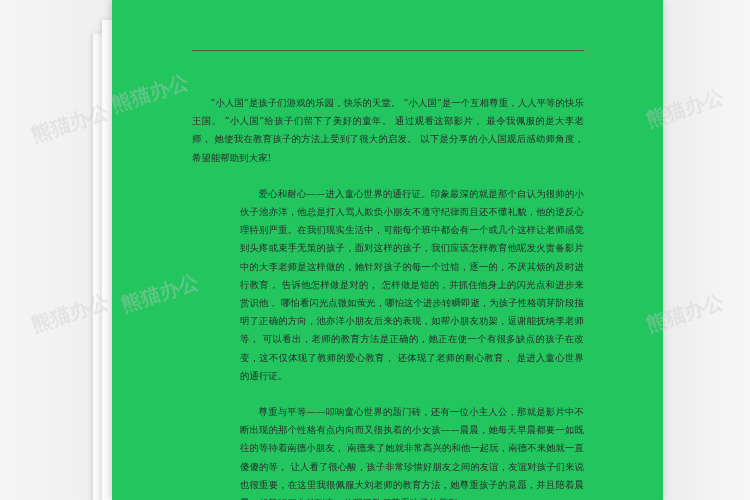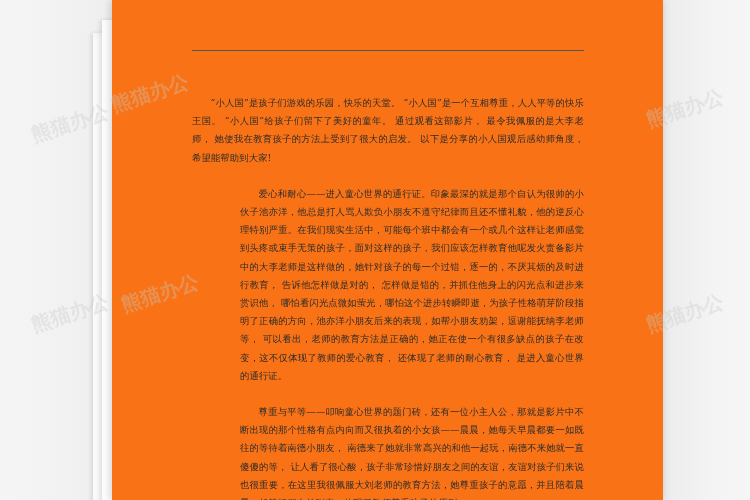--- a/index.html
+++ b/index.html
@@ -37,21 +37,21 @@
       position: absolute;
       left: 102px; top: 20px;
       width: 30px; height: 490px;
       background: #fcfcfc;
       box-shadow: -2px 0 5px rgba(0,0,0,0.12);
     }
     .page {
       position: absolute;
       left: 112px; top: 0;
       width: 551px; height: 500px;
-      background: #f97316;
+      background: #22c55e;
       box-shadow: -3px 0 6px rgba(0,0,0,0.12), 3px 0 6px rgba(0,0,0,0.06);
     }
     .header-rule {
       position: absolute;
       left: 80px; top: 50px;
       width: 392px; height: 1px;
       background: #555555;
     }
     .content {
       position: absolute;

